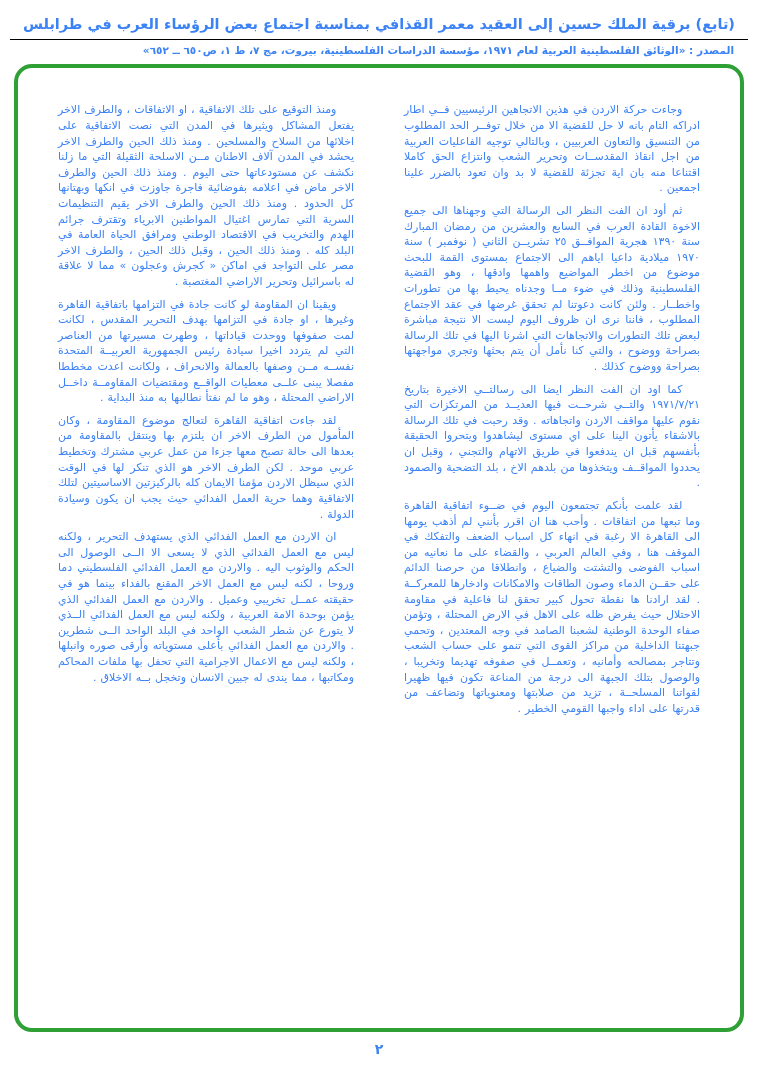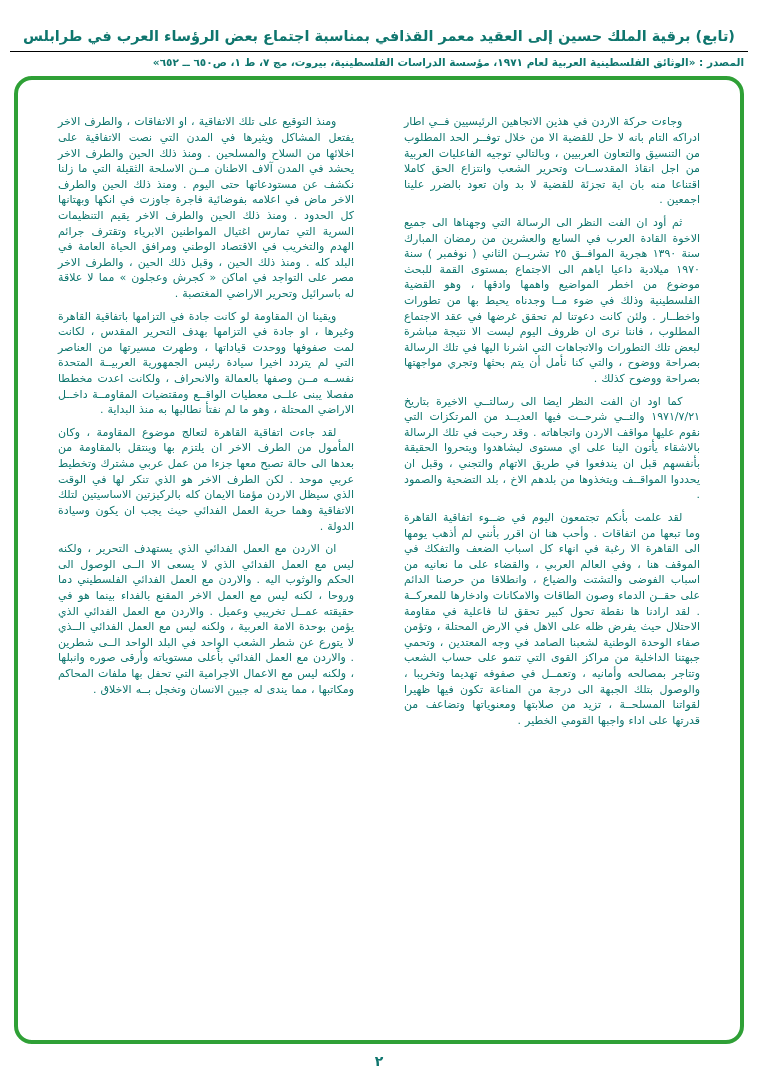--- a/index.html
+++ b/index.html
@@ -5,43 +5,43 @@
   html, body {
     margin: 0;
     padding: 0;
     background: #ffffff;
   }
   .page {
     position: relative;
     width: 758px;
     height: 1078px;
     box-sizing: border-box;
-    padding: 20px 8px 0;
+    padding: 8px 8px 0;
     background: #ffffff;
     font-family: "DejaVu Sans", sans-serif;
-    color: #0f766e;
+    color: #3b82f6;
     direction: rtl;
     overflow: hidden;
   }
   .doc-title {
     font-size: 14.5px;
     font-weight: bold;
     text-align: center;
     margin: 6px 4px 5px;
     line-height: 1.4;
   }
   .header-rule {
     border: 0;
     border-top: 1.5px solid #000;
     margin: 0 2px 4px;
   }
   .source-line {
     font-size: 10.5px;
     font-weight: bold;
-    margin: 2px 6px 8px;
+    margin: 2px 16px 8px;
     text-align: right;
     letter-spacing: 0.1px;
   }
   .content-frame {
     box-sizing: border-box;
     margin: 0 6px;
     height: 968px;
     border: 4px solid var(--accent-green, #2fa036);
     border-radius: 18px;
     padding: 34px 28px 26px;

